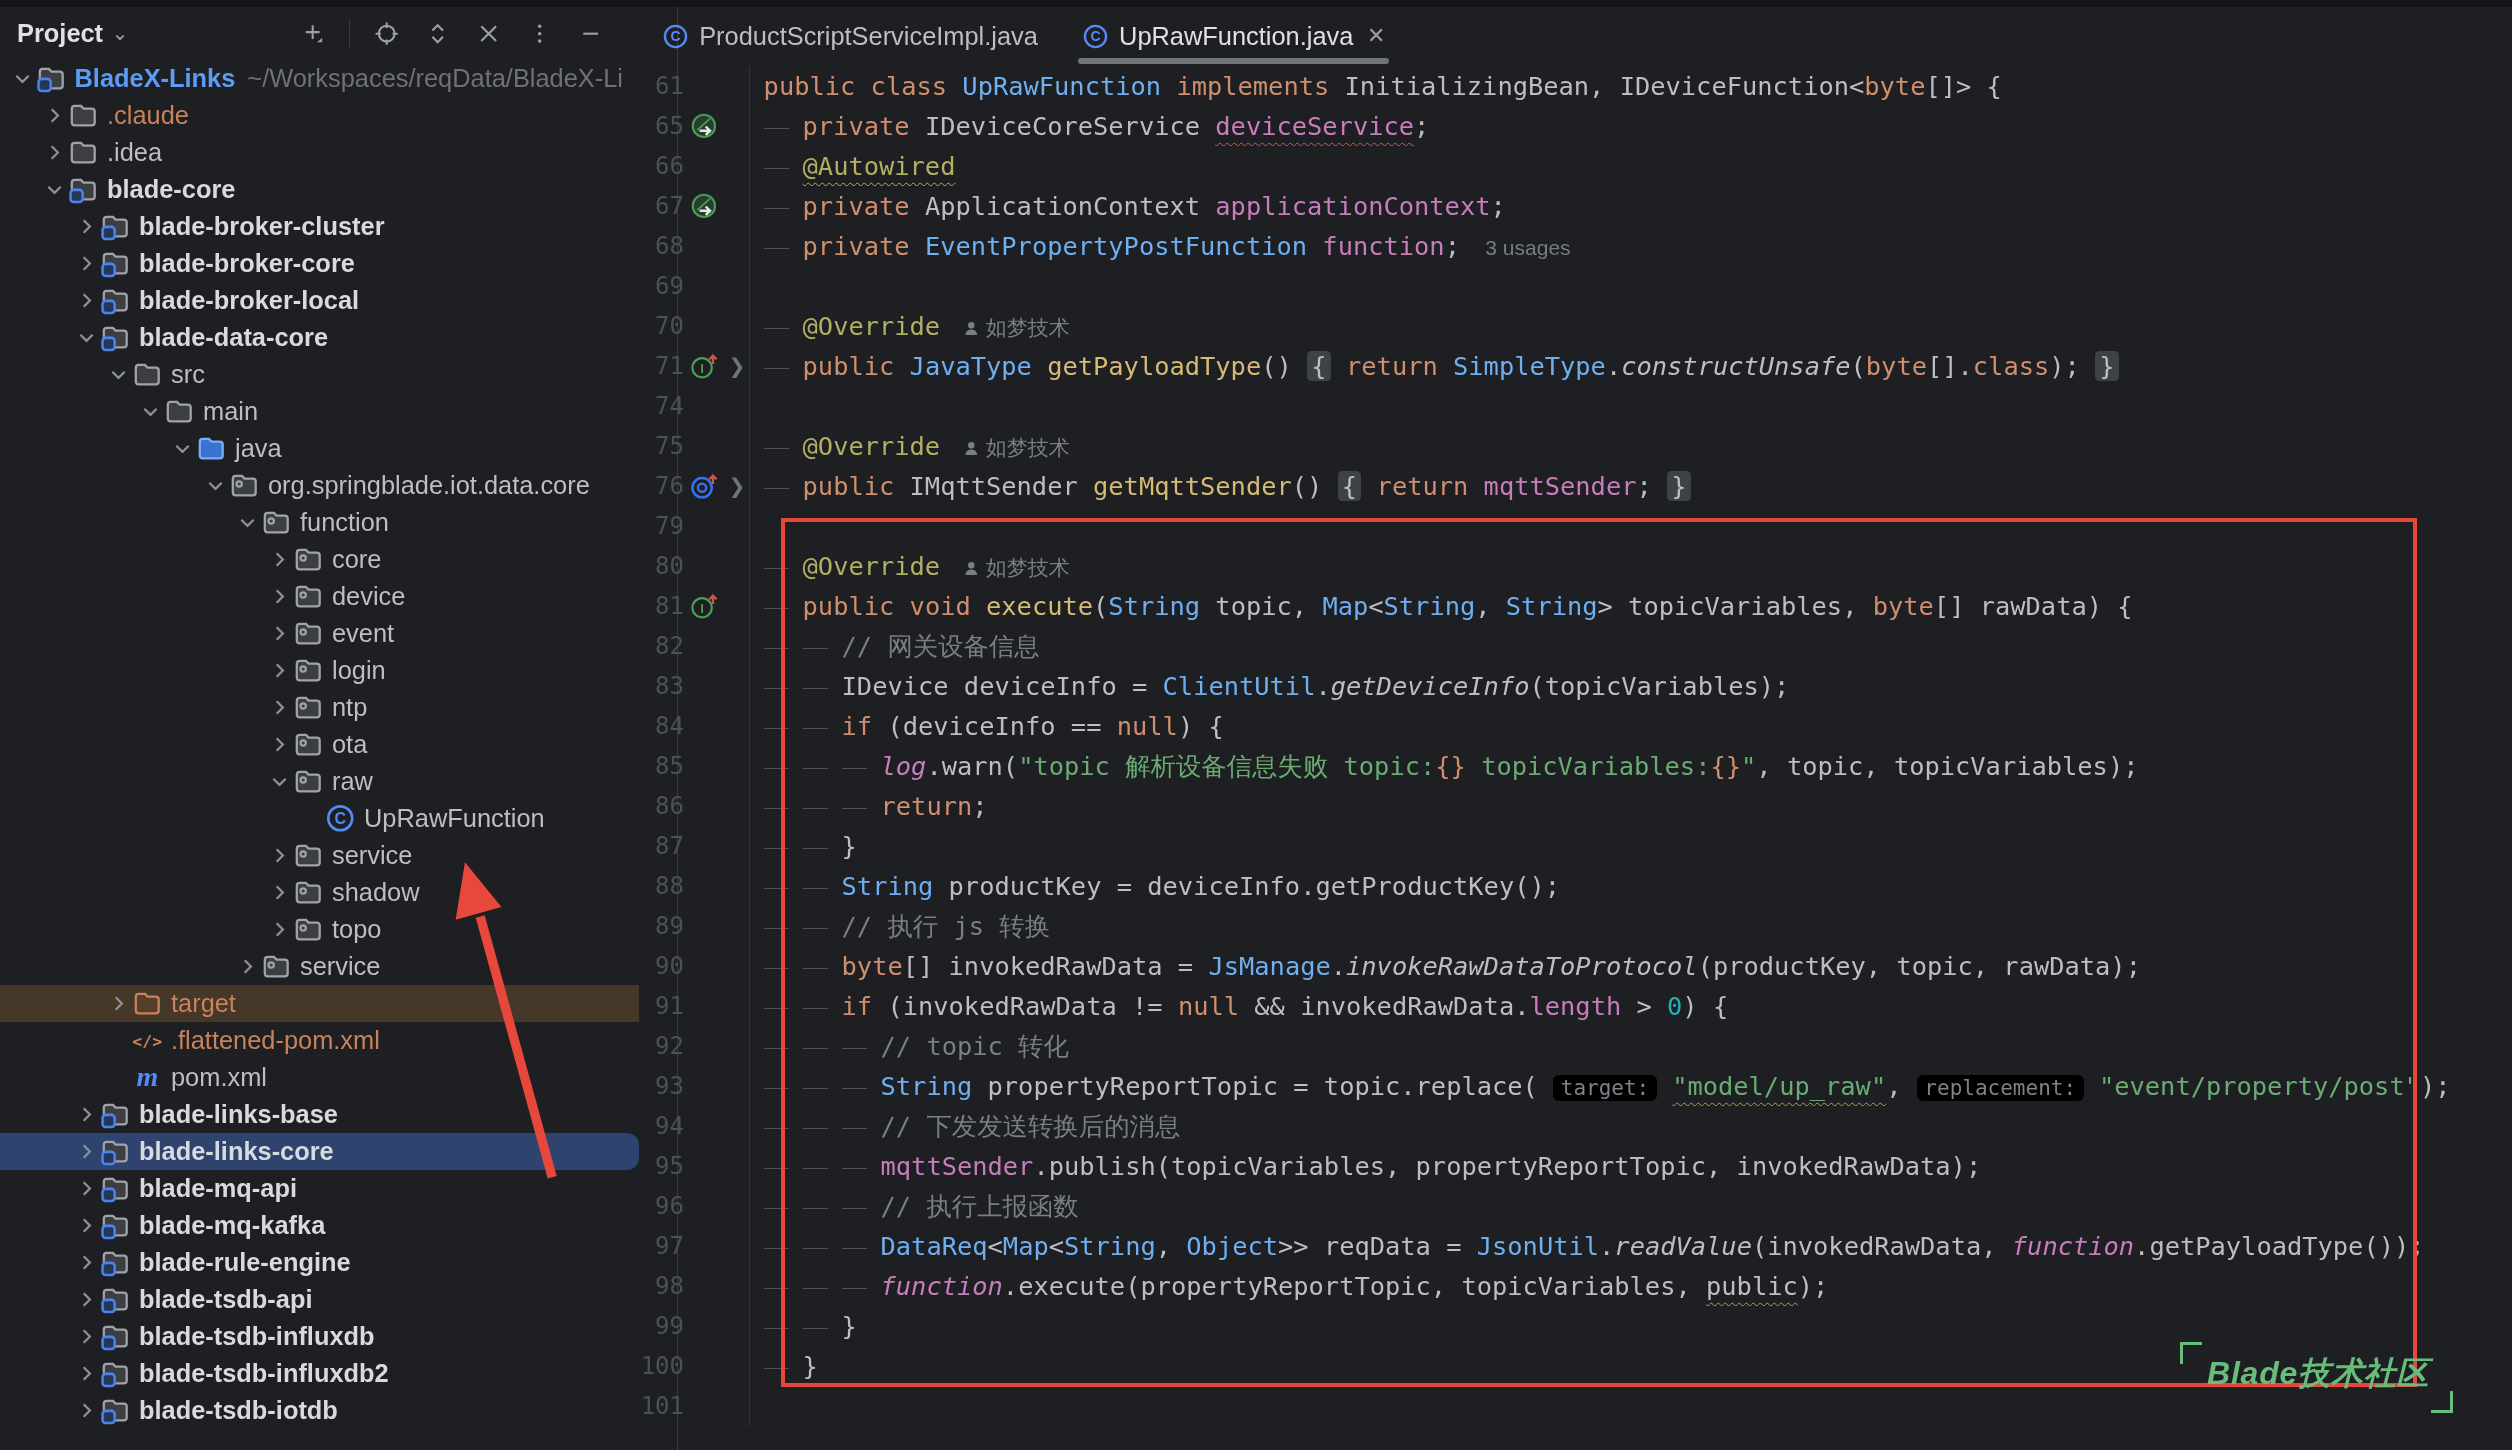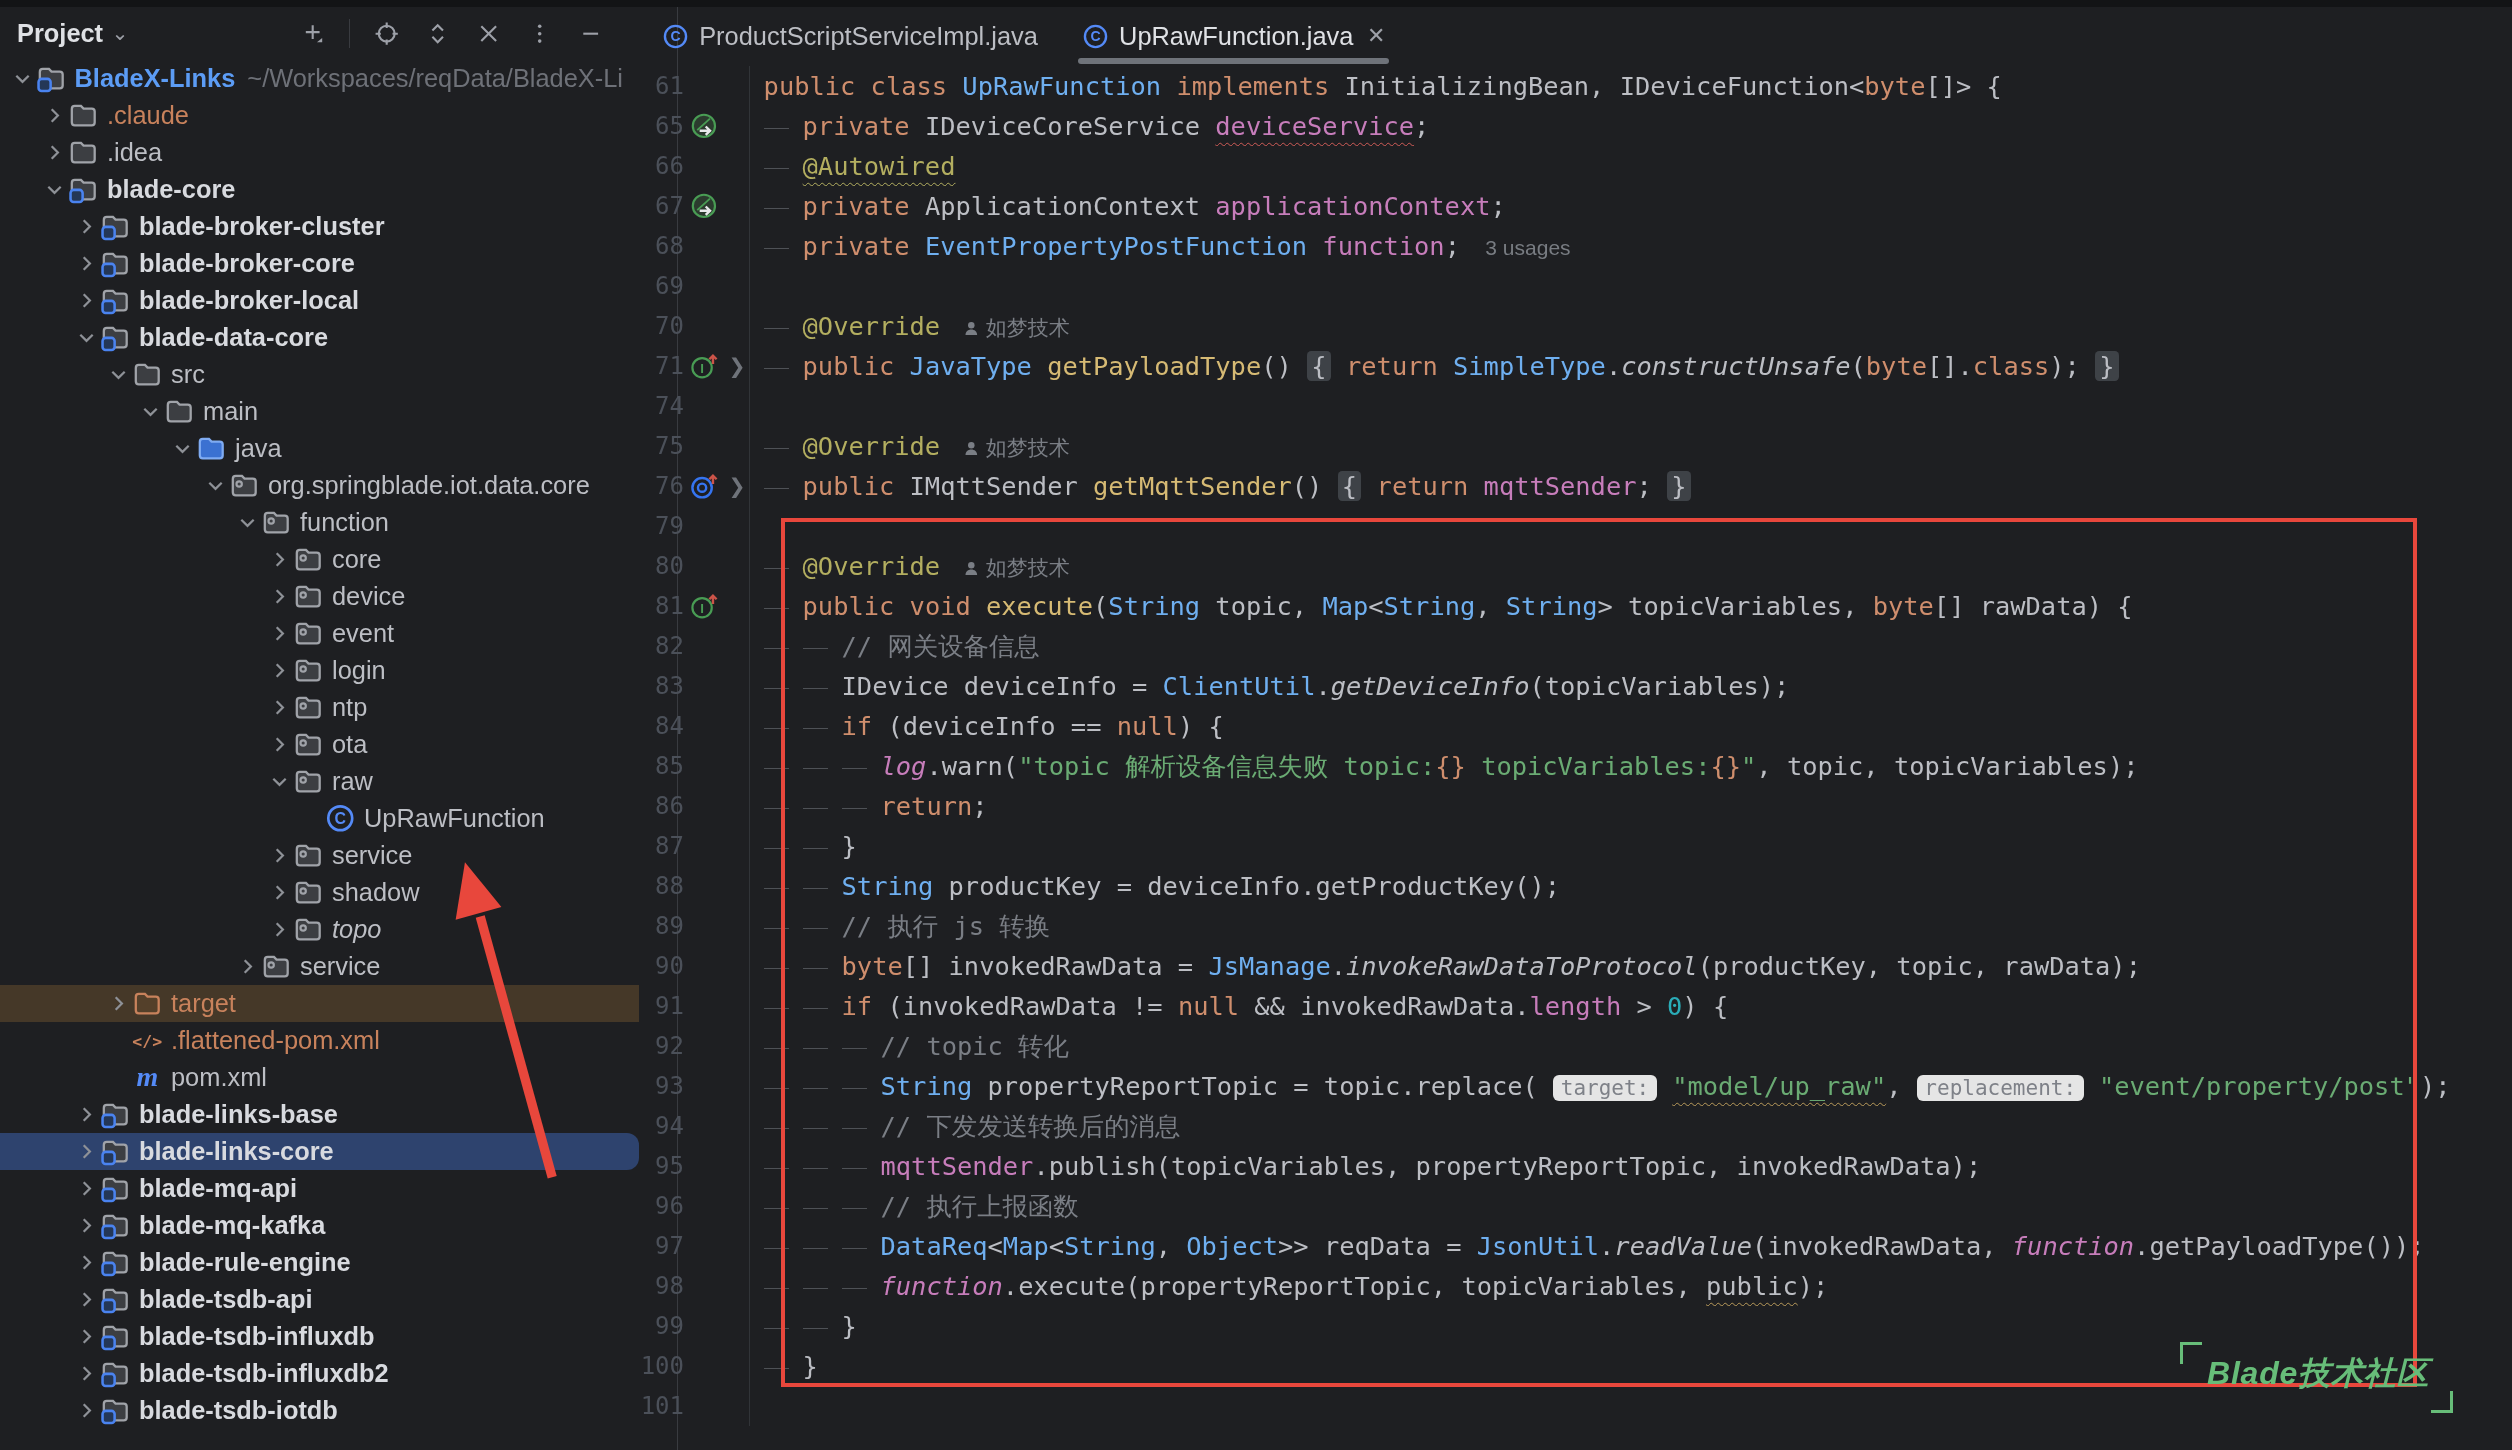--- a/index.html
+++ b/index.html
@@ -70,21 +70,21 @@
   .flderr { color:#C77DBB; text-decoration:underline wavy #CF5B56 1.3px; text-underline-offset:6.8px; }
   .ifld { color:#C77DBB; font-style:italic; }
   .imth { color:#BCBEC4; font-style:italic; }
   .str  { color:#6AAB73; }
   .strwarn { color:#6AAB73; text-decoration:underline wavy #B89A5A 1.3px; text-underline-offset:6.8px; }
   .strb { color:#CF8E6D; }
   .num  { color:#2AACB8; }
   .cmt  { color:#7A7E85; }
   .dwarn{ color:#BCBEC4; text-decoration:underline wavy #B89A5A 1.3px; text-underline-offset:6.8px; }
   .box  { background:#3E4247; border-radius:4.2px; padding:0 4.2px; color:#BCBEC4; }
-  .hint { background:#e5e5e5; border-radius:6px; padding:0.8px 7.6px; color:#7E8188; font-size:21px; }
+  .hint { background:#000000; border-radius:6px; padding:0.8px 7.6px; color:#7E8188; font-size:21px; }
   .usages { color:#787C82; font-size:21px; margin-left:25.4px; font-family:"Liberation Sans",sans-serif; }
   .author { color:#7A7E85; font-size:21px; margin-left:22px; font-family:"Liberation Sans",sans-serif; }
   .author svg { width:18.6px; height:18.6px; vertical-align:-2.5px; margin-right:5.1px; }
 
   
   #red-box { position:absolute; left:781px; top:518px; width:1636px; height:869px;
              border:4.2px solid #E8473C; pointer-events:none; z-index:5; }
   #red-arrow { position:absolute; left:0; top:0; width:2512px; height:1450px;
                pointer-events:none; z-index:6; }
   #watermark { position:absolute; left:2173px; top:1337px; width:280px; height:76px; z-index:7; }
@@ -451,21 +451,21 @@
             </svg>
           </span>
           <span class="tree-icon">
             <svg viewBox="0 0 24 24" xmlns="http://www.w3.org/2000/svg">
               <path d="M3 7c0-1.3 1-2.3 2.3-2.3h4.9l2 2.1h6.5c1.3 0 2.3 1 2.3 2.3v8.6c0 1.3-1 2.3-2.3 2.3H5.3C4 20 3 19 3 17.6V7z" fill="#3C3E42" stroke="#A0A3A9" stroke-width="1.8"></path>
                 <circle cx="8" cy="11" r="2.1" fill="none" stroke="#A0A3A9" stroke-width="1.7"></circle>
             </svg>
           </span>
           <span class="tree-label ">shadow</span>
         </div>
-        <div class="tree-row" style="padding-left: 266px; font-style: italic;">
+        <div class="tree-row" style="padding-left: 266px;">
           <span class="tree-chevron">
             <svg viewBox="0 0 24 24" xmlns="http://www.w3.org/2000/svg">
               <path d="M9.5 6.5 L15 12 l-5.5 5.5" fill="none" stroke="#8E9197" stroke-width="2"></path>
             </svg>
           </span>
           <span class="tree-icon">
             <svg viewBox="0 0 24 24" xmlns="http://www.w3.org/2000/svg">
               <path d="M3 7c0-1.3 1-2.3 2.3-2.3h4.9l2 2.1h6.5c1.3 0 2.3 1 2.3 2.3v8.6c0 1.3-1 2.3-2.3 2.3H5.3C4 20 3 19 3 17.6V7z" fill="#3C3E42" stroke="#A0A3A9" stroke-width="1.8"></path>
                 <circle cx="8" cy="11" r="2.1" fill="none" stroke="#A0A3A9" stroke-width="1.7"></circle>
             </svg>

